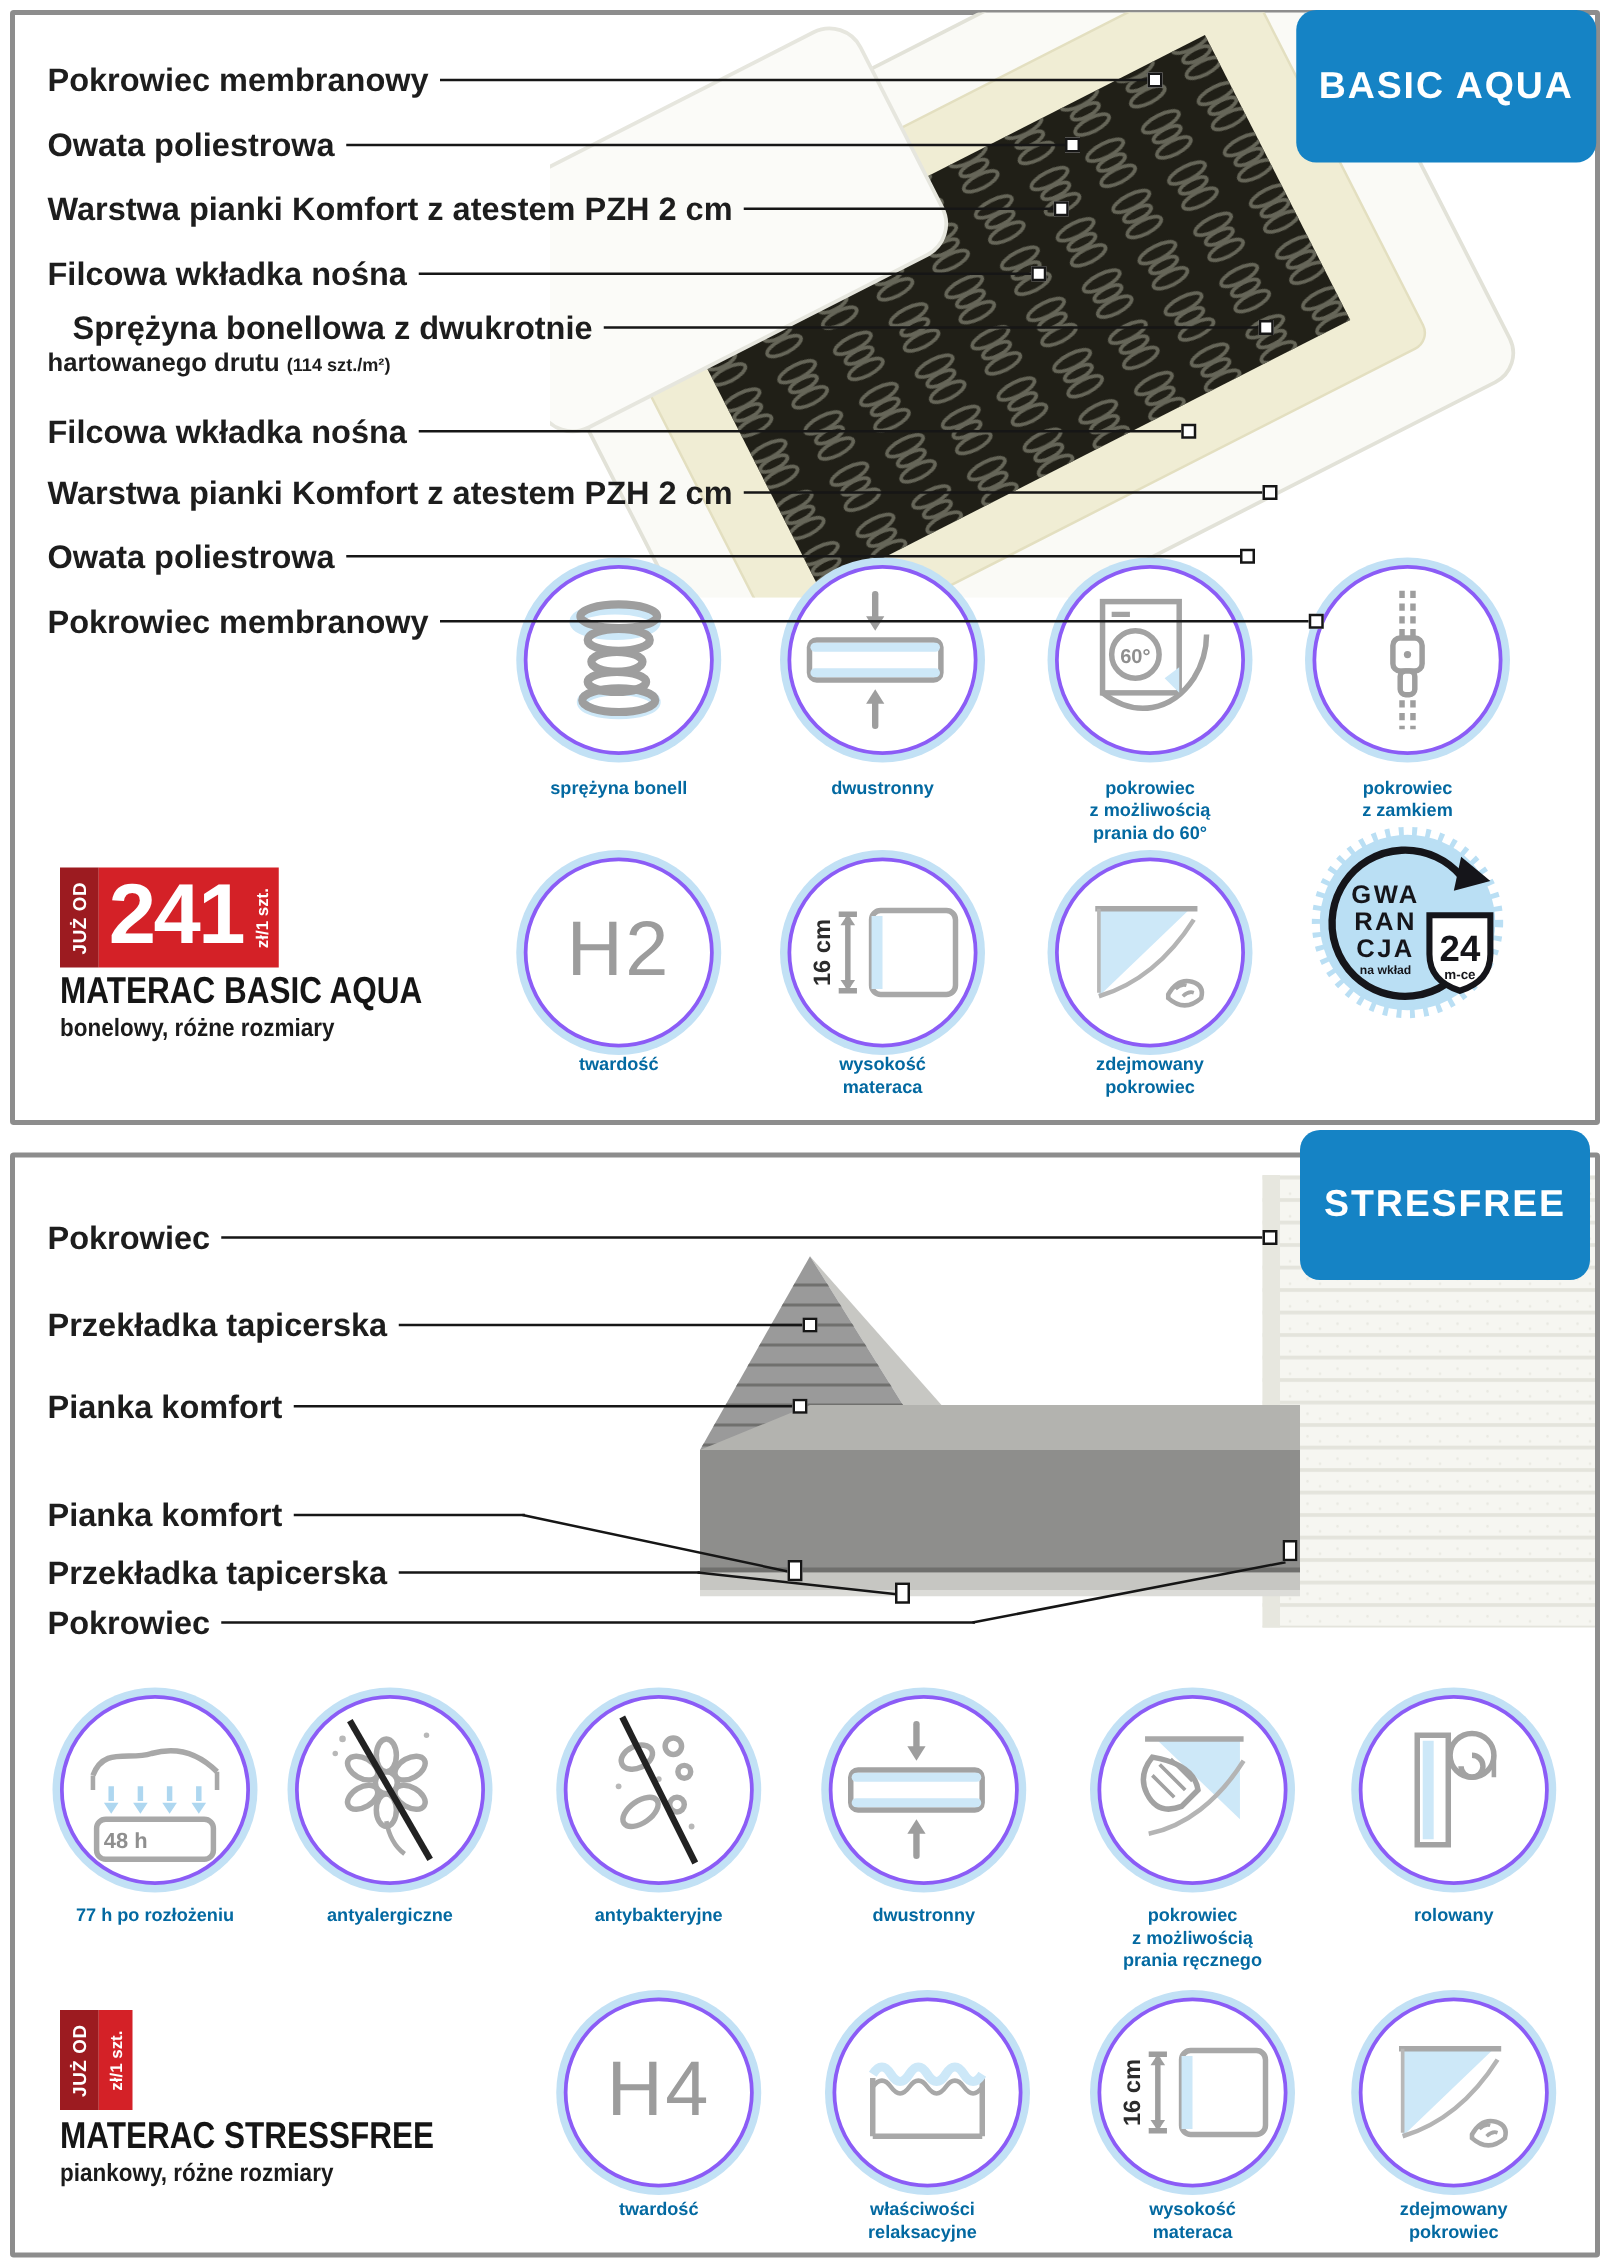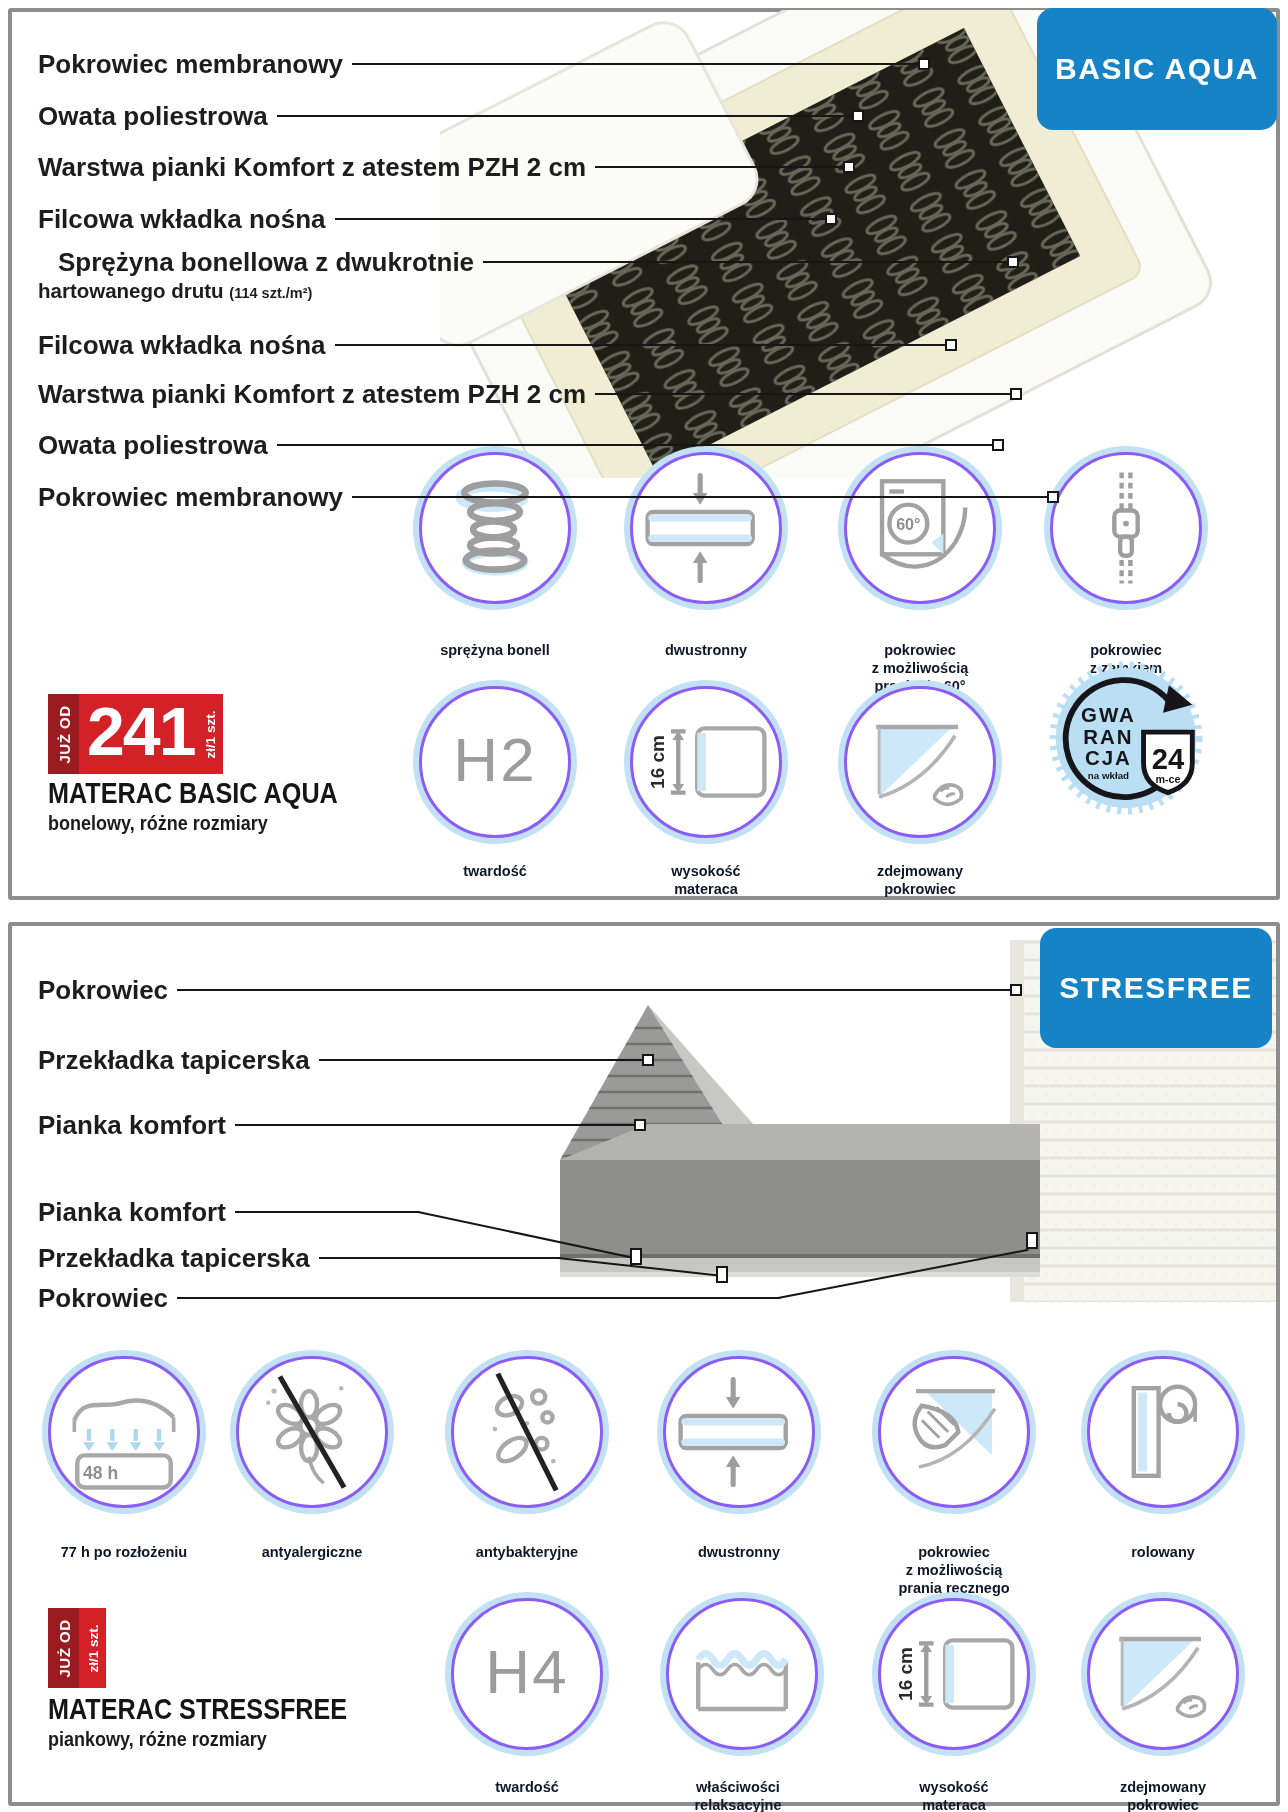--- a/index.html
+++ b/index.html
@@ -16,21 +16,21 @@
   .diag{position:absolute;border-top:2.6px solid #161616;height:0;transform-origin:left center;z-index:5;}
   .note2{position:absolute;z-index:6;font-weight:700;font-size:20.5px;color:#1d1d1d;white-space:nowrap;}
   .note2 small{font-weight:700;font-size:14.5px;}
   
   .circle{position:absolute;width:146px;height:146px;border-radius:50%;background:#fff;
           border:3px solid #8b5cf6;box-shadow:0 0 0 6px #c2e1f5;z-index:3;}
   .circle svg{width:100%;height:100%;display:block;}
   .hletter{position:absolute;width:100%;text-align:center;top:50%;transform:translateY(-54%);
            font-size:62px;font-weight:400;color:#9c9c9c;letter-spacing:2px;}
   .cap{position:absolute;width:190px;text-align:center;font-weight:700;font-size:14.5px;
-       line-height:1.25;color:#0f172a;white-space:pre-line;z-index:3;margin-top:19px;}
+       line-height:1.25;color:#0369a1;white-space:pre-line;z-index:3;}
   
   .badge{position:absolute;background:#1583c5;color:#fff;display:flex;align-items:center;
          justify-content:center;font-weight:700;font-size:30px;letter-spacing:1.5px;
          border-radius:16px;z-index:4;}
   
   .price{position:absolute;left:48px;display:flex;height:80px;z-index:4;}
   .price .pfx{width:31px;background:#9c1b20;color:#fff;display:flex;align-items:center;justify-content:center;overflow:hidden;}
   .price .pfx span{transform:rotate(-90deg);font-weight:700;font-size:15px;letter-spacing:.5px;white-space:nowrap;}
   .price .amt{background:#d42127;color:#fff;display:flex;align-items:center;
               font-weight:700;font-size:68px;letter-spacing:-2px;padding:0 2px 6px 8px;}
@@ -355,21 +355,21 @@
     <g clip-path="url(#wedgeclip)" stroke="#70706e" stroke-width="2.5">
       <path d="M100,100 h220 M100,116 h220 M100,132 h220 M100,148 h220 M100,164 h220 M100,180 h220 M100,196 h220 M100,212 h220 M100,228 h220"></path>
     </g>
     <polygon points="120,232 208,196 600,196 600,232" fill="#b3b3af"></polygon>
     <rect x="120" y="232" width="480" height="112" fill="#8e8e8c"></rect>
     <rect x="120" y="326" width="480" height="4" fill="#6f6f6d"></rect>
     <rect x="120" y="330" width="480" height="14" fill="#c6c6c2"></rect>
     <rect x="120" y="344" width="480" height="5" fill="#dcdcd8"></rect>
   </svg>
 
-  <div class="badge" style="left:1040px;top:928px;width:232px;height:120px;">STRESFREE</div>
+  <div class="badge" style="left:1040px;top:904px;width:232px;height:120px;">STRESFREE</div>
 
   <div class="lblrow" style="left:38px;top:977px;width:984px;">
     <span>Pokrowiec</span>
     <i class="ln"></i>
       <i class="sq"></i>
   </div>
   <div class="lblrow" style="left:38px;top:1047px;width:616px;">
     <span>Przekładka tapicerska</span>
     <i class="ln"></i>
       <i class="sq"></i>

